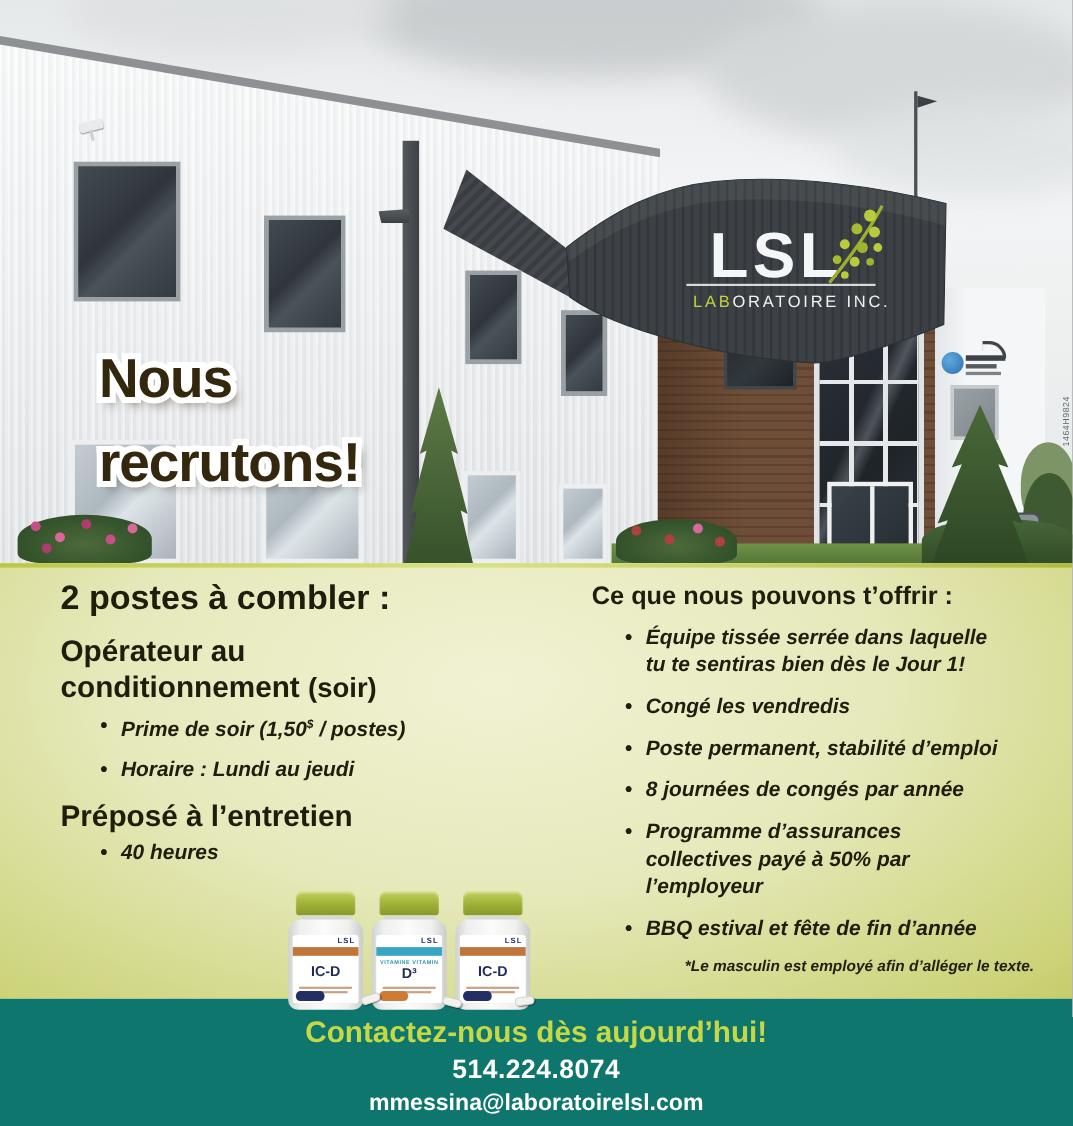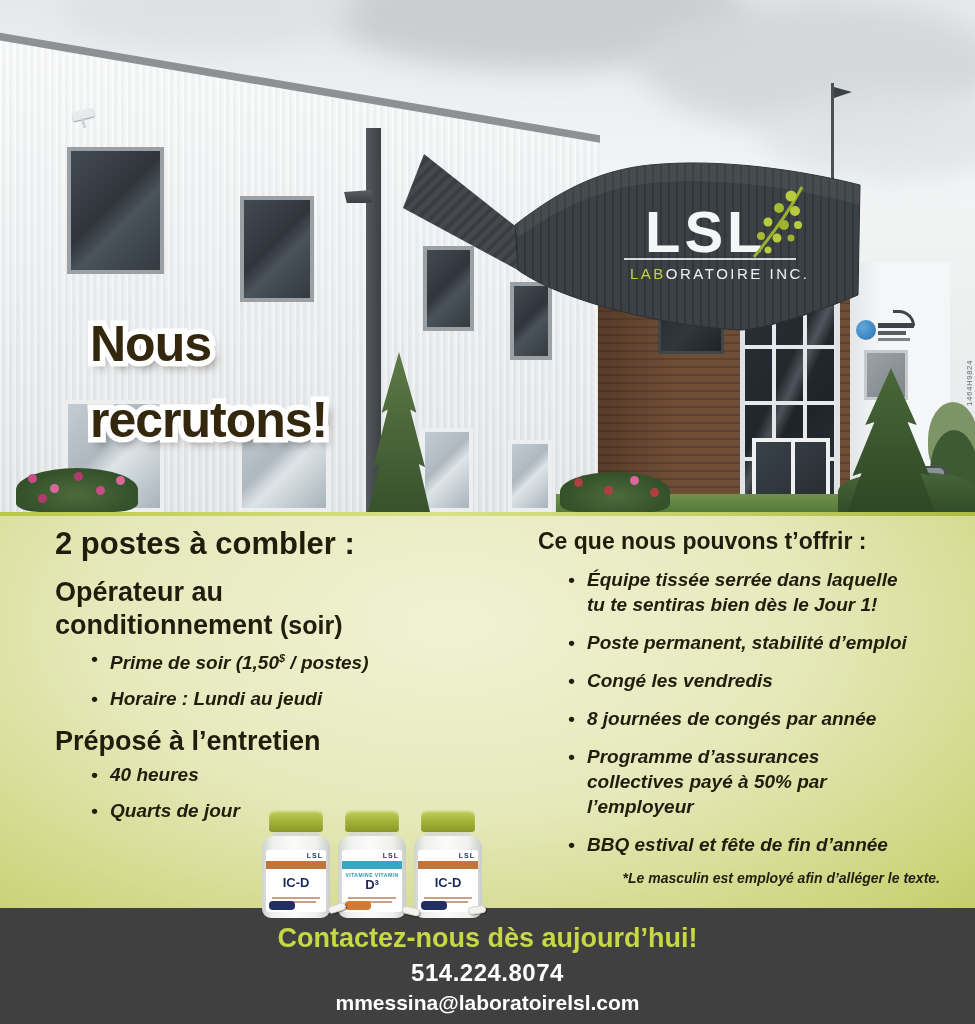--- a/index.html
+++ b/index.html
@@ -127,21 +127,21 @@
   .bar{position:absolute;height:2px;background:#c9a185;}
   .bar.r1{left:6px;right:6px;top:2px;} .bar.r2{left:10px;right:10px;top:6px;}
   .chip{position:absolute;left:3px;bottom:2px;width:26px;height:9px;border-radius:4px;}
   .chip.navy{background:#222e64;} .chip.orangec{background:#d07a35;}
   .pill{position:absolute;width:18px;height:8px;background:#f3f2ef;border:1px solid #d6d4cd;border-radius:4px;box-shadow:1px 1px 1px rgba(0,0,0,.4);}
   .pill.p1{left:66px;top:98px;transform:rotate(-18deg);}
   .pill.p2{left:140px;top:101px;transform:rotate(14deg);}
   .pill.p3{left:206px;top:100px;transform:rotate(-8deg);}
 
   
-  .footer{position:absolute;left:0;top:908px;width:975px;height:116px;background:#404040;text-align:center;}
+  .footer{position:absolute;left:0;top:908px;width:975px;height:116px;background:#0f766e;text-align:center;}
   .cta{margin:15px 0 5px 0;font-size:27px;font-weight:bold;color:#c6d845;}
   .phone{margin:0 0 4px 0;font-size:24px;font-weight:bold;color:#ffffff;letter-spacing:.5px;}
   .email{margin:0;font-size:21px;font-weight:bold;color:#ffffff;}
 </style>
 </head>
 <body>
 
 <div class="poster">
 
   <div class="photo">
@@ -264,30 +264,29 @@
       <h2 class="pos-title"><span>Opérateur au conditionnement</span>
         <span class="pos-suffix">(soir)</span></h2>
       <ul class="joblist">
         <li><span>Prime de soir (1,50</span><sup>$</sup><span> / postes)</span></li>
         <li>Horaire : Lundi au jeudi</li>
       </ul>
 
       <h2 class="pos-title">Préposé à l’entretien</h2>
       <ul class="joblist">
         <li>40 heures</li>
-        <li>Quarts de jour</li>
       </ul>
     </div>
 
     <div class="col-right">
       <h2 class="offer-title">Ce que nous pouvons t’offrir :</h2>
       <ul class="offerlist">
         <li>Équipe tissée serrée dans laquelle tu te sentiras bien dès le Jour 1!</li>
+        <li>Congé les vendredis</li>
         <li>Poste permanent, stabilité d’emploi</li>
-        <li>Congé les vendredis</li>
         <li>8 journées de congés par année</li>
         <li>Programme d’assurances collectives payé à 50% par l’employeur</li>
         <li>BBQ estival et fête de fin d’année</li>
       </ul>
       <div class="footnote">*Le masculin est employé afin d’alléger le texte.</div>
     </div>
   </div>
 
   <div class="bottles">
     <div class="bottle b1">

